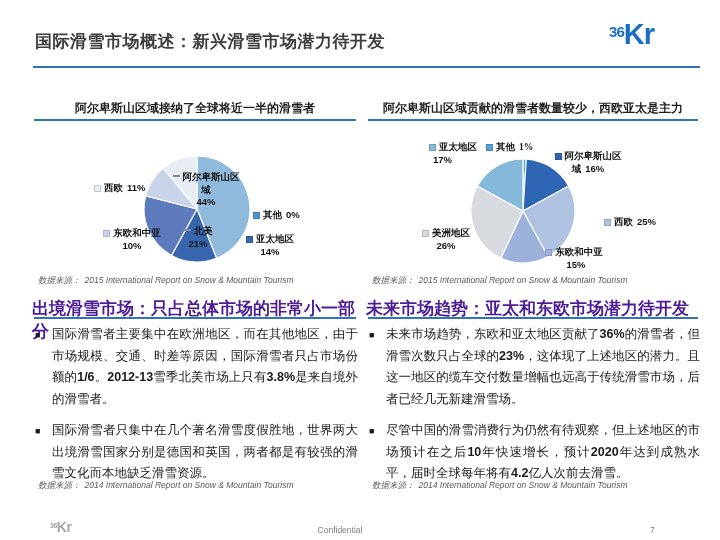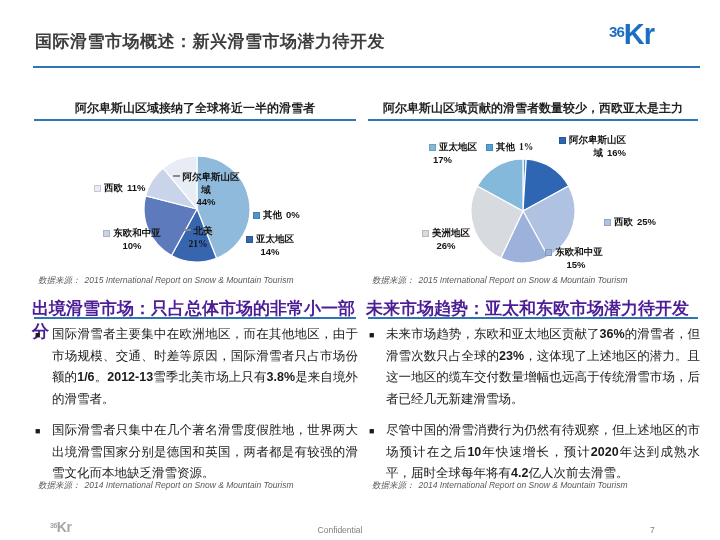--- a/index.html
+++ b/index.html
@@ -85,21 +85,21 @@
 
     <div class="plabel" style="left:62px;top:86px;">
       <span class="sw" style="background: rgb(231, 236, 245);"></span><span>西欧</span><span class="pct">11%</span>
     </div>
 
     <div class="plabel" style="left:60px;top:131px;width:80px;text-align:center;">
       <span class="sw" style="background: rgb(201, 212, 234);"></span><span>东欧和中亚</span>
       <div>10%</div>
     </div>
 
-    <div class="plabel" style="left:143px;top:129px;width:46px;text-align:center;font-family:Liberation Serif, serif;">
+    <div class="plabel" style="left:143px;top:129px;width:46px;text-align:center;">
       <span class="dash"></span><span>北美</span>
       <div>21%</div>
     </div>
 
     <div class="plabel" style="left:221px;top:113px;">
       <span class="sw" style="background: rgb(78, 150, 206);"></span><span>其他</span><span class="pct">0%</span>
     </div>
 
     <div class="plabel" style="left:206px;top:137px;width:64px;text-align:center;">
       <span class="sw" style="background: rgb(55, 102, 175);"></span><span>亚太地区</span>
@@ -124,21 +124,21 @@
       </svg>
 
     <div class="plabel" style="left:63px;top:45px;width:48px;">
       <span class="sw" style="background: rgb(133, 185, 219);"></span><span>亚太地区</span><span class="pct">17%</span>
     </div>
 
     <div class="plabel" style="left:120px;top:45px;font-family:Liberation Serif, serif;">
       <span class="sw" style="background: rgb(85, 160, 212);"></span><span>其他</span><span class="pct">1%</span>
     </div>
 
-    <div class="plabel" style="left:184px;top:38px;width:76px;text-align:right;">
+    <div class="plabel" style="left:184px;top:54px;width:76px;text-align:center;">
       <span class="sw" style="background: rgb(47, 102, 180);"></span><span>阿尔卑斯山区域</span><span class="pct">16%</span>
     </div>
 
     <div class="plabel" style="left:202px;top:120px;padding-left:36px;">
       <span class="sw" style="background: rgb(176, 194, 226);"></span><span>西欧</span><span class="pct">25%</span>
     </div>
 
     <div class="plabel" style="left:179px;top:150px;width:58px;text-align:center;">
       <span class="sw" style="background: rgb(157, 178, 219);"></span><span>东欧和中亚</span><span class="pct">15%</span>
     </div>

